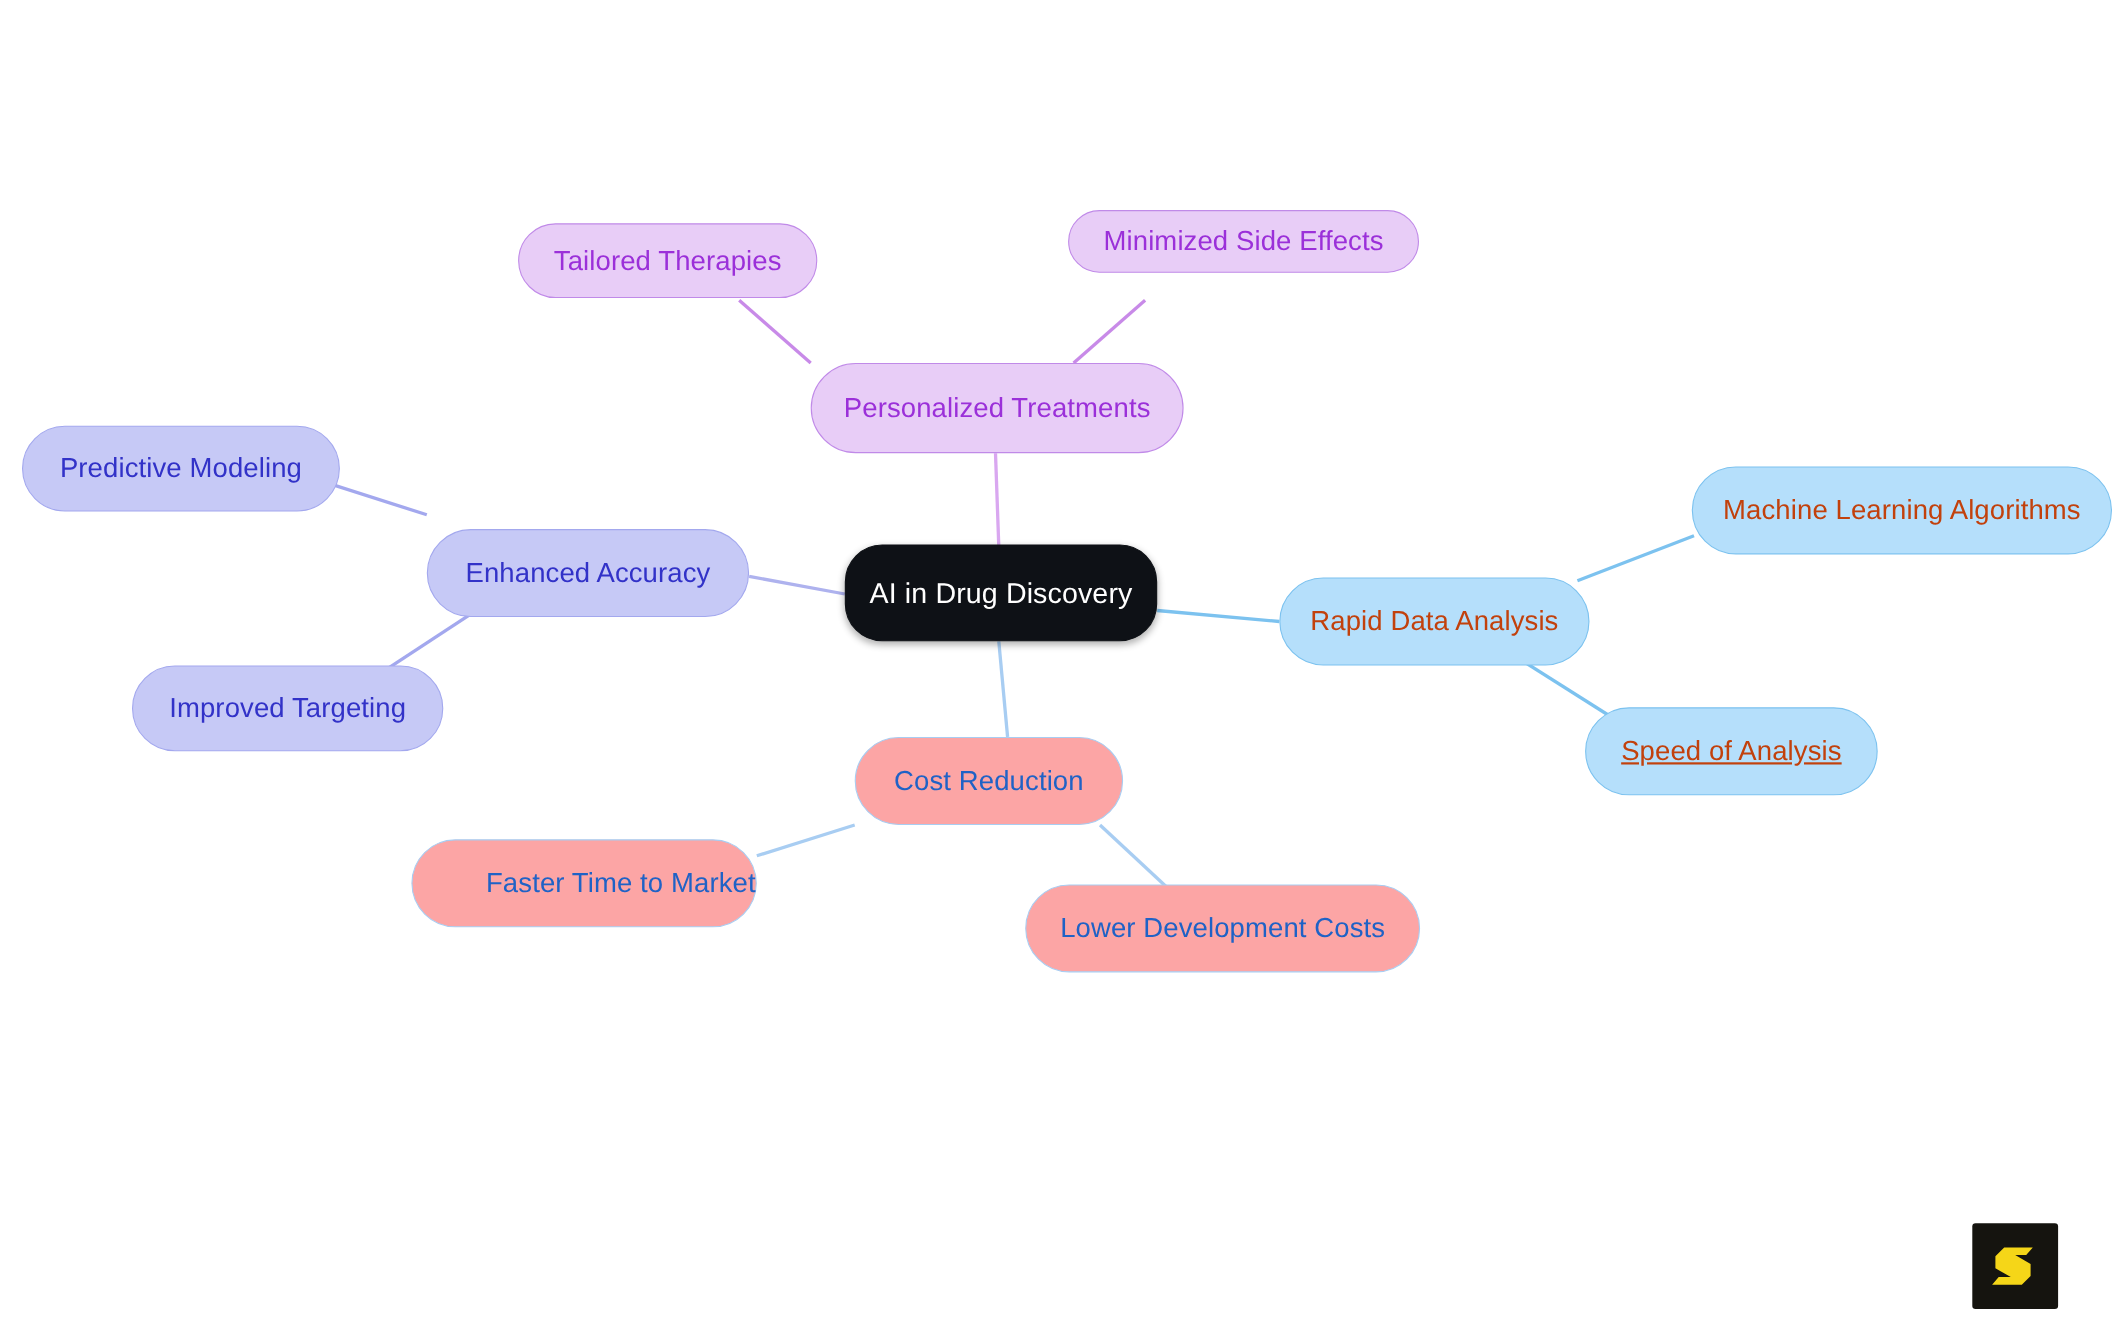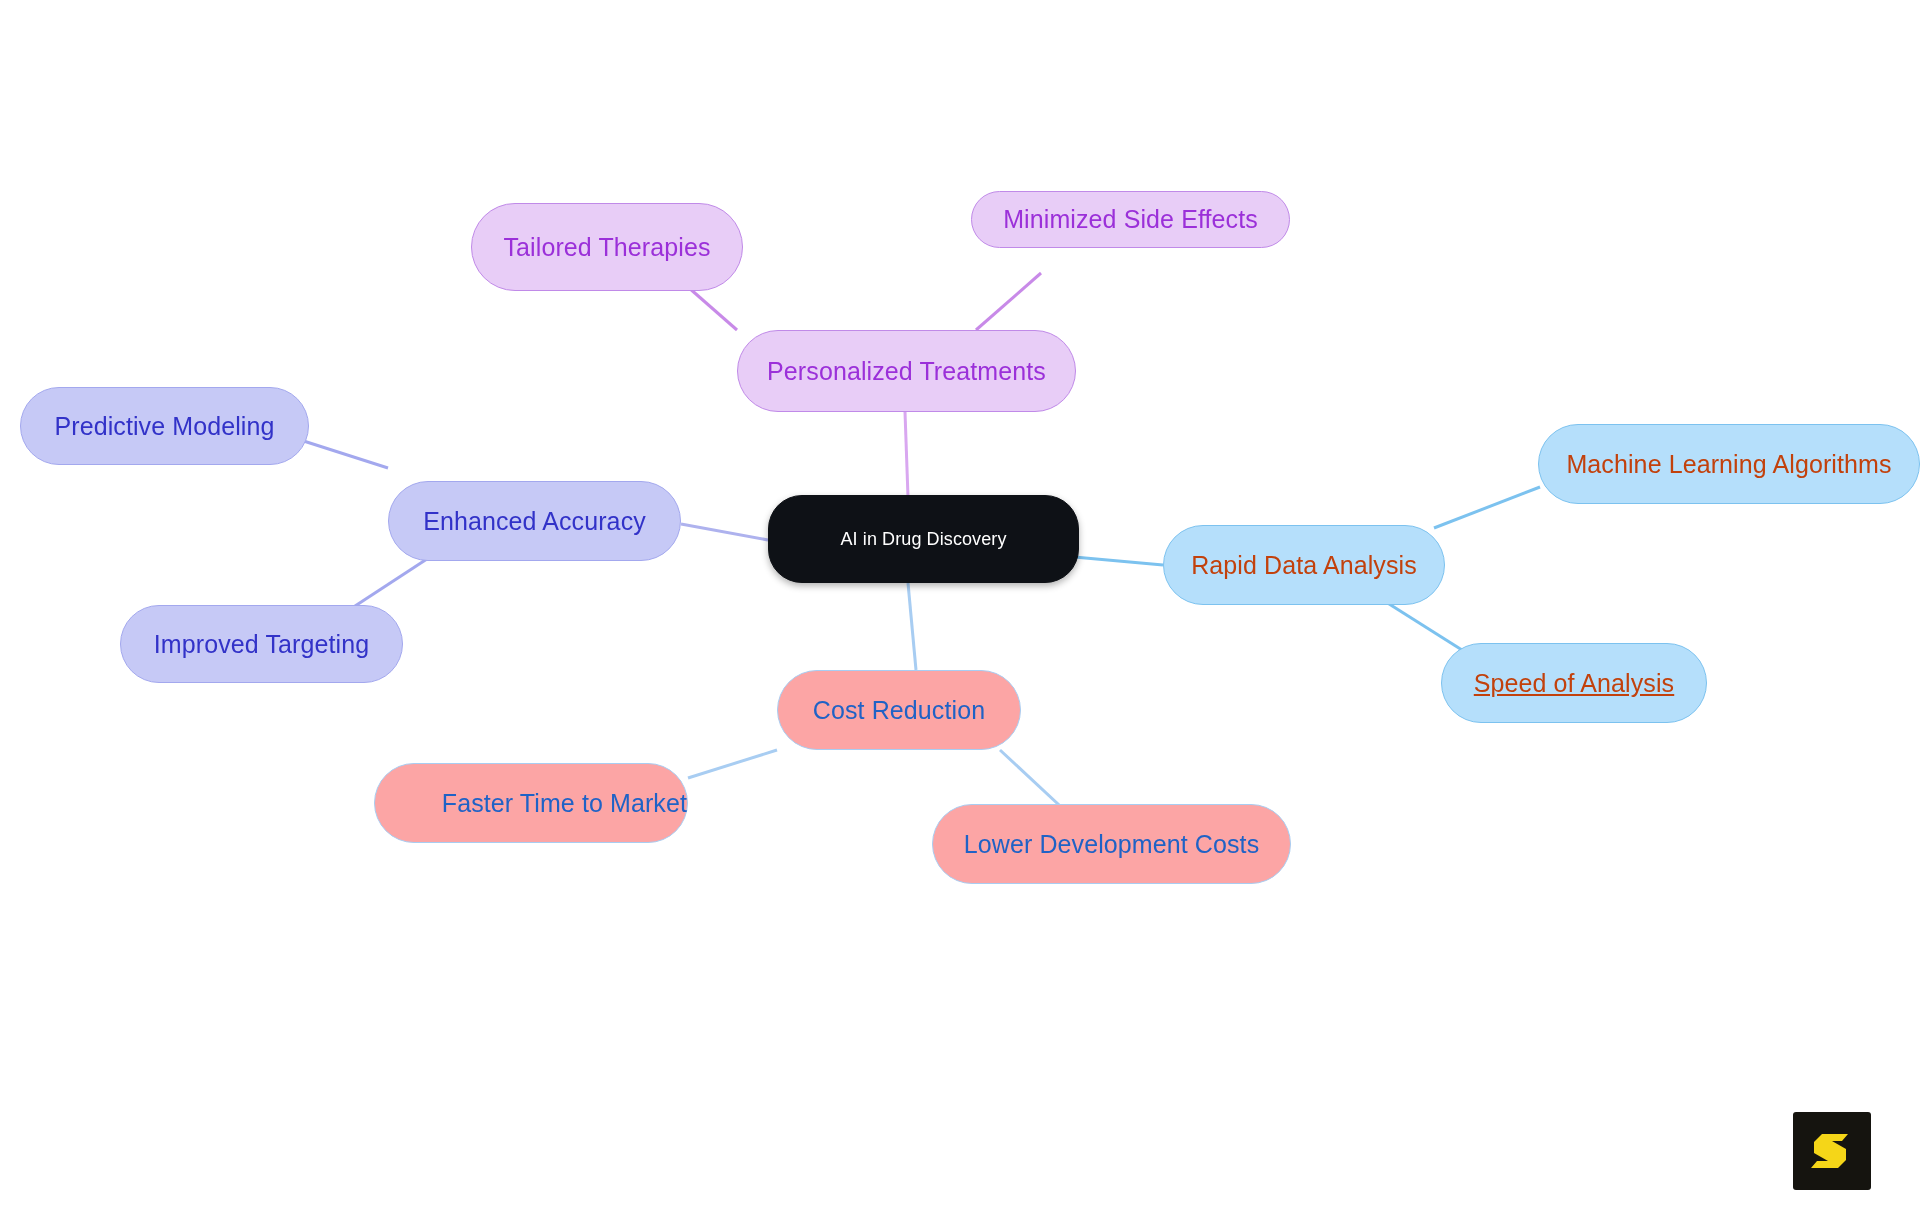--- a/index.html
+++ b/index.html
@@ -115,29 +115,29 @@
 
     <path d="M 1386 602 L 1462 650" fill="none" stroke="#7cc2ef" stroke-width="3"></path>
 
     <path d="M 908 583 L 916 670" fill="none" stroke="#a8cdf2" stroke-width="3"></path>
 
     <path d="M 777 750 L 688 778" fill="none" stroke="#a8cdf2" stroke-width="3"></path>
 
     <path d="M 1000 750 L 1073 818" fill="none" stroke="#a8cdf2" stroke-width="3"></path>
   </svg>
 
-  <div class="node root" style="left:768px; top:495px; width:311px; height:88px; font-size:18px;text-align:center;">
+  <div class="node root" style="left:768px; top:495px; width:284px; height:88px; font-size:26px;text-align:center;">
     <span>AI in Drug Discovery</span>
   </div>
 
   <div class="node violet" style="left:737px; top:330px; width:339px; height:82px; font-size:25px;">
     <span>Personalized Treatments</span>
   </div>
 
-  <div class="node violet" style="left:471px; top:203px; width:272px; height:88px; font-size:25px;">
+  <div class="node violet" style="left:471px; top:203px; width:272px; height:68px; font-size:25px;">
     <span>Tailored Therapies</span>
   </div>
 
   <div class="node violet" style="left:971px; top:191px; width:319px; height:57px; font-size:25px;">
     <span>Minimized Side Effects</span>
   </div>
 
   <div class="node periwinkle" style="left:388px; top:481px; width:293px; height:80px; font-size:25px;">
     <span>Enhanced Accuracy</span>
   </div>

